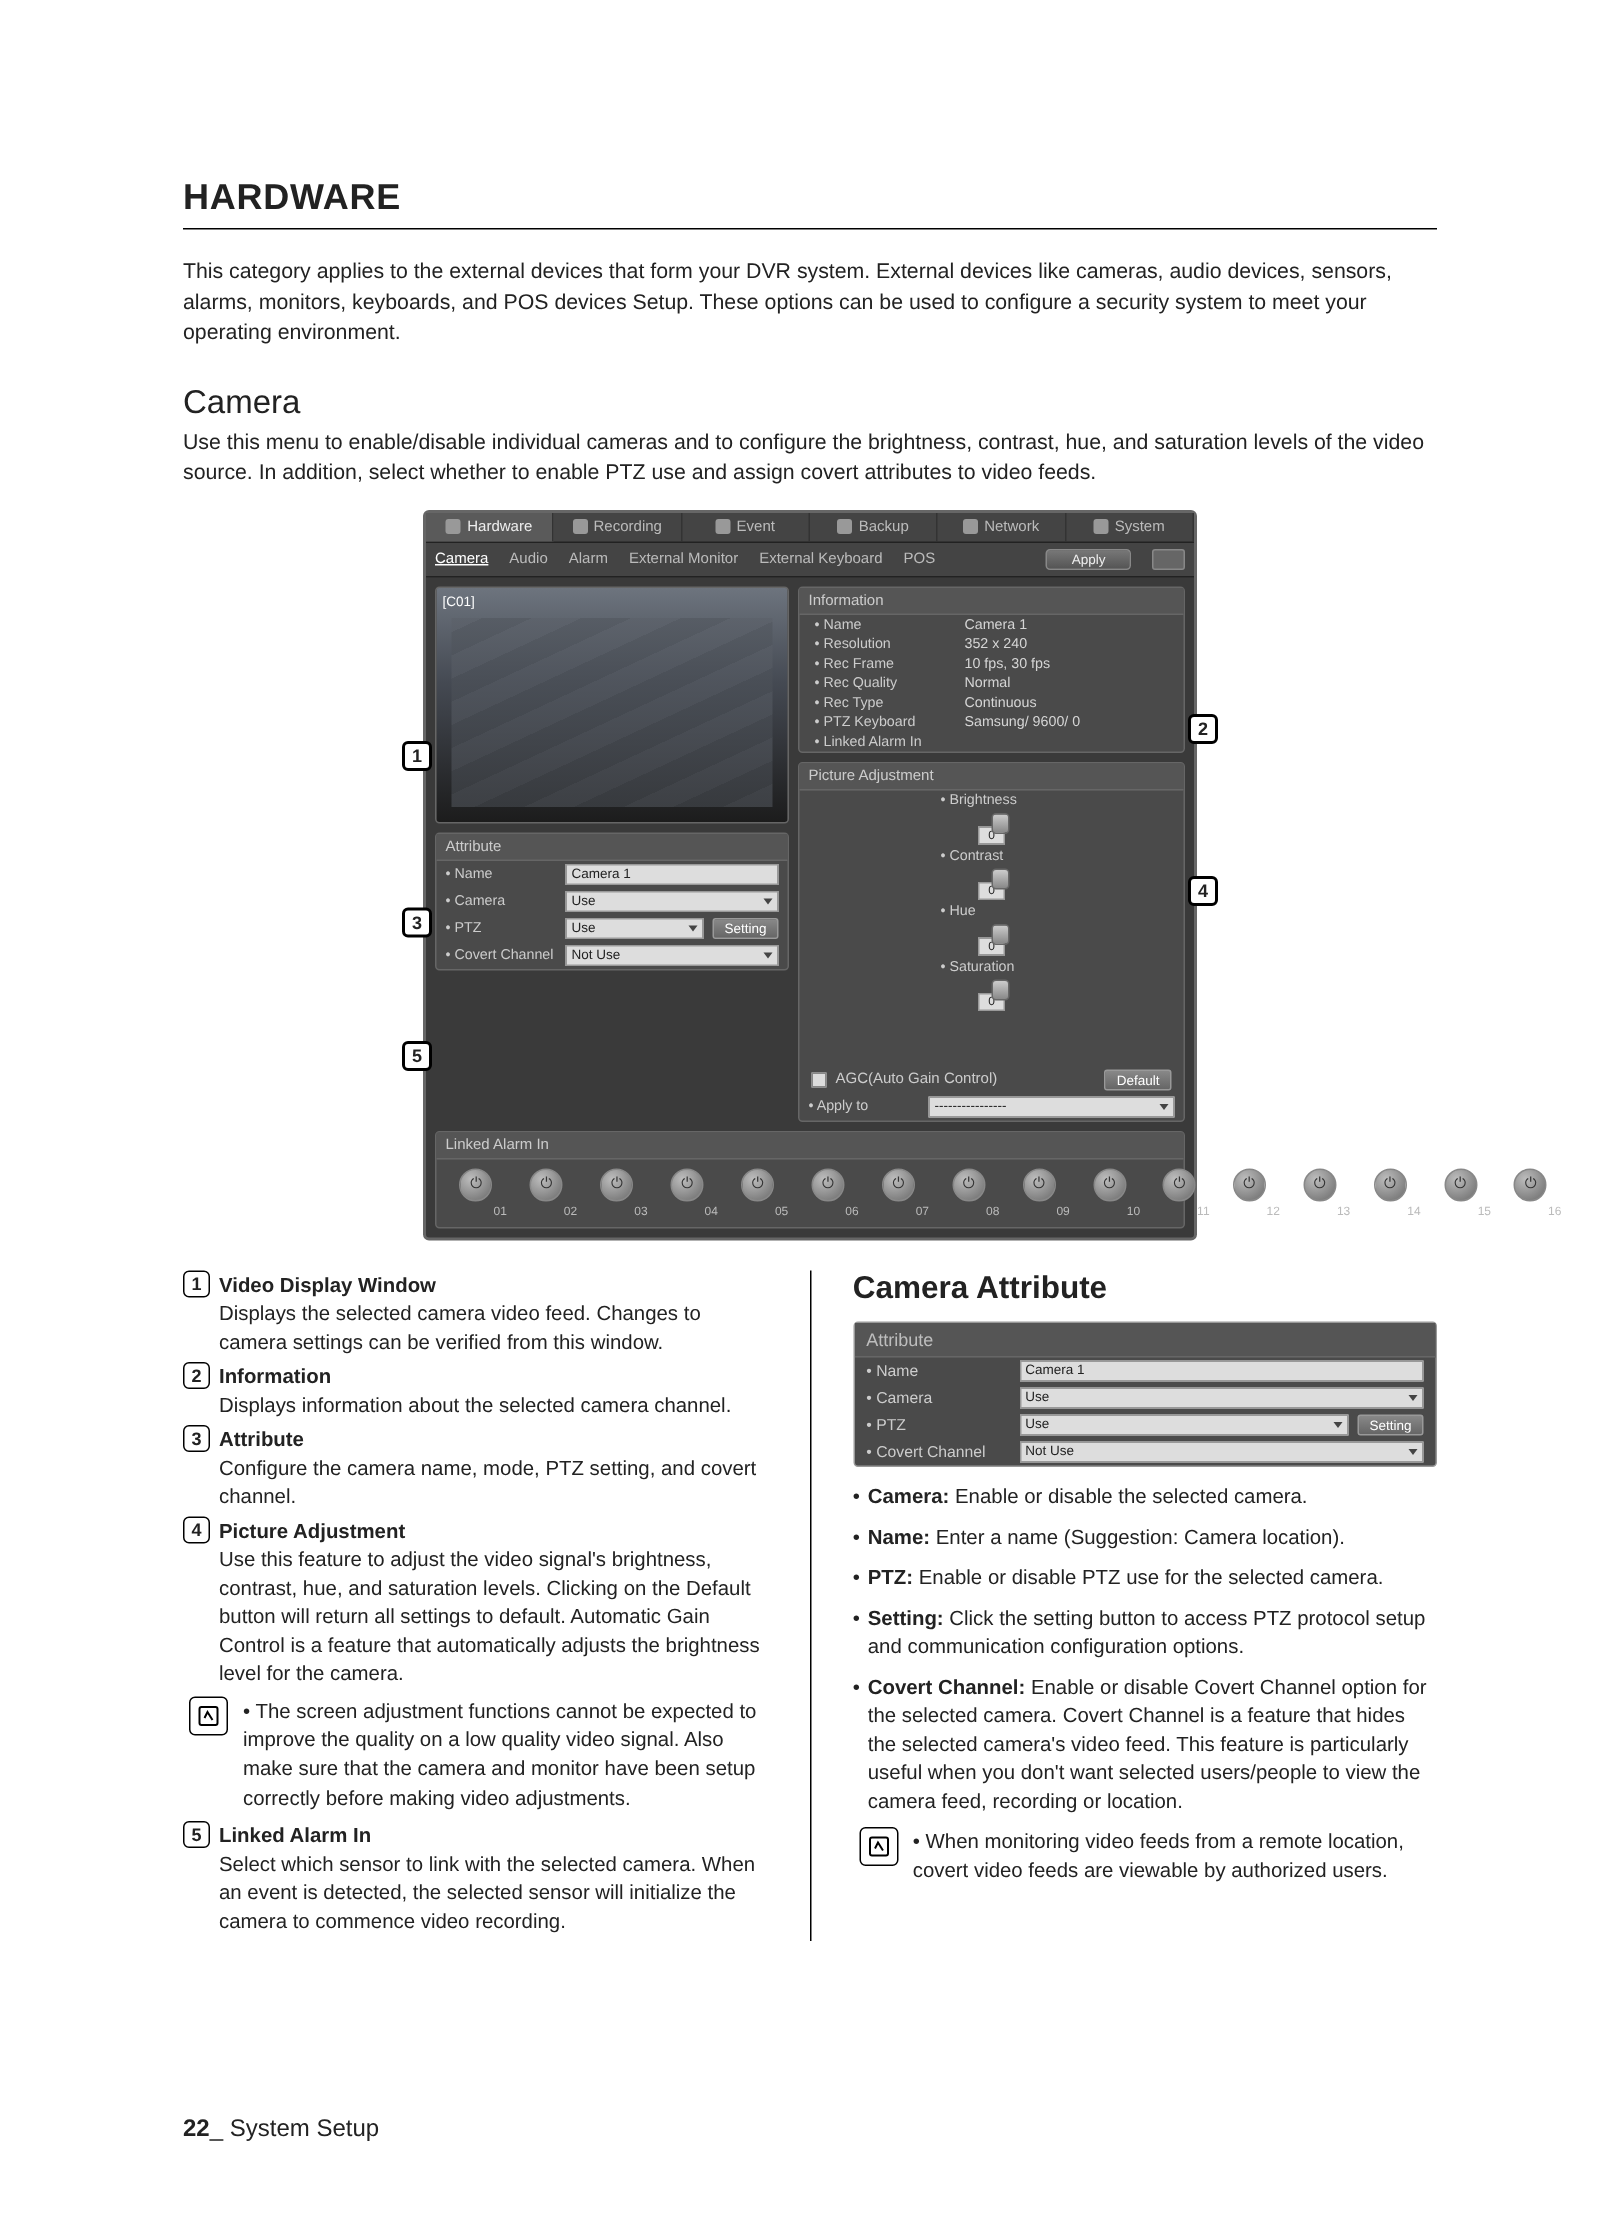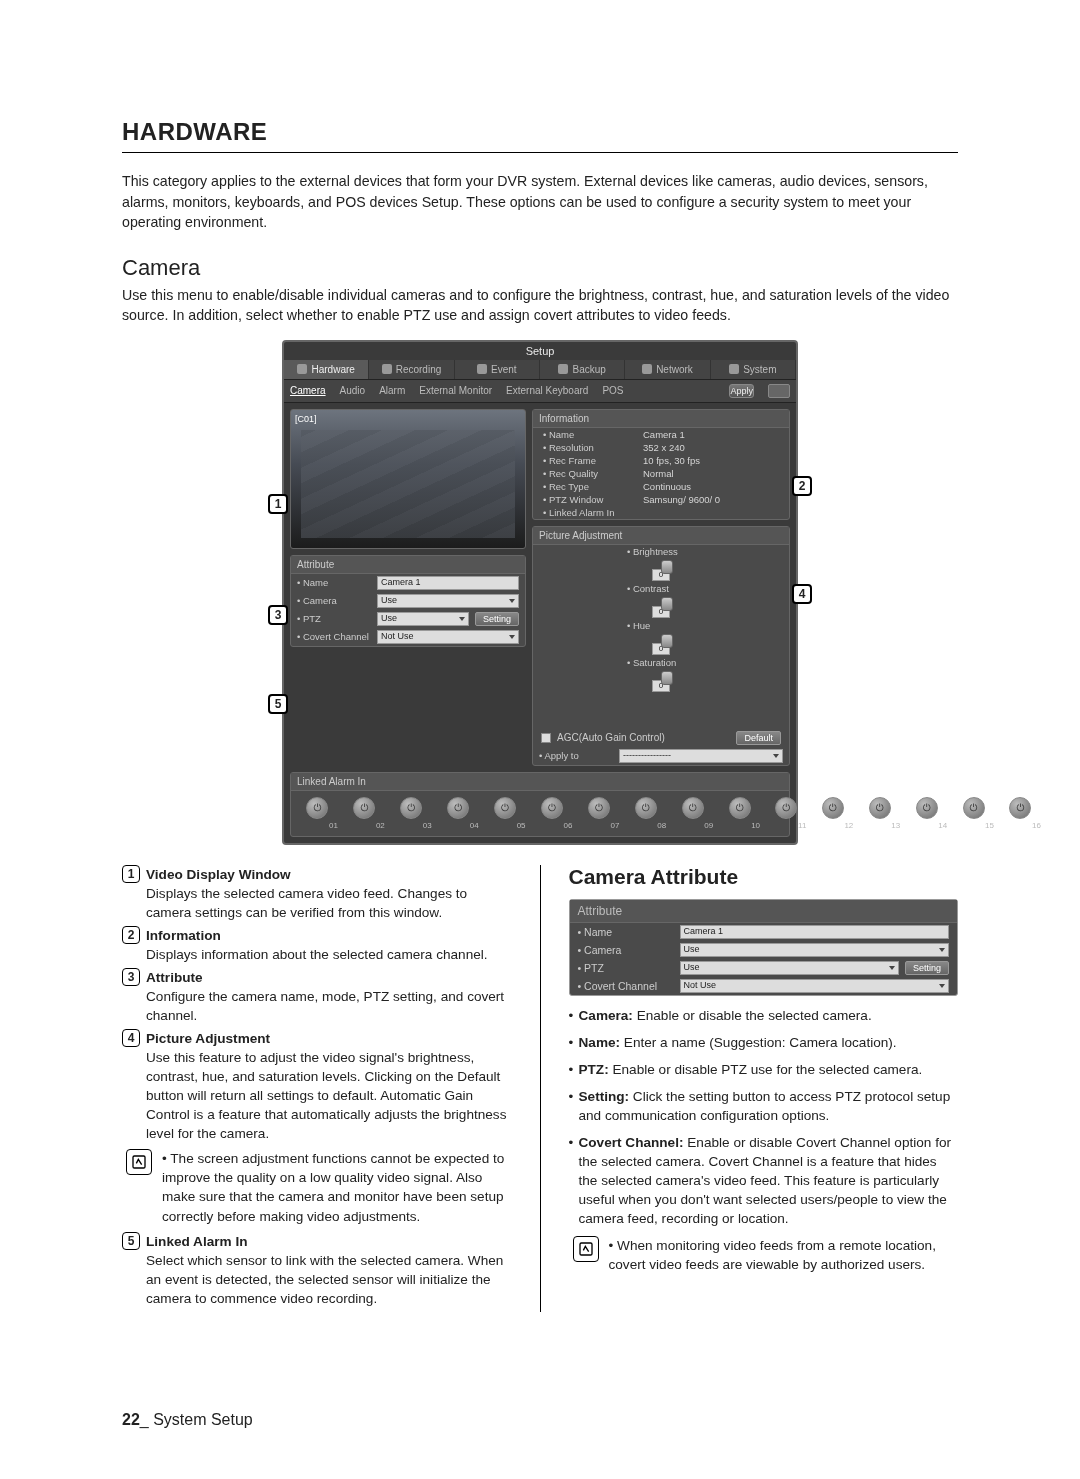--- a/index.html
+++ b/index.html
@@ -88,21 +88,21 @@
   }
   .sub-tabs span { font-size: 10px; color: #bbb; }
   .sub-tabs span.active { color: #fff; text-decoration: underline; }
   .sub-tabs .spacer { flex: 1; }
   .mini-btn {
     background: linear-gradient(#777,#555);
     border: 1px solid #888;
     border-radius: 3px;
     font-size: 9px;
     color: #eee;
-    padding: 1px 0;
+    padding: 1px 16px;
   }
   .exit-ico { width: 22px; height: 14px; background:#666; border:1px solid #888; border-radius:2px; }
 
   .body-grid {
     display: flex;
     gap: 6px;
     padding: 6px;
   }
   .left-col { width: 236px; display:flex; flex-direction:column; gap:6px; }
   .right-col { flex: 1; display:flex; flex-direction:column; gap:6px; }
@@ -113,21 +113,21 @@
     border-radius: 3px;
   }
   .panel-h {
     font-size: 10px;
     color: #ccc;
     padding: 3px 6px;
     border-bottom: 1px solid #666;
     background: #555;
   }
   .video-box {
-    height: 140px;
+    height: 158px;
     background: linear-gradient(180deg,#6d747e 0%, #454a53 40%, #1c1c1c 100%);
     position: relative;
     border:1px solid #666; border-radius:3px;
   }
   .video-label { position:absolute; top:4px; left:4px; font-size:9px; color:#fff; }
   .video-interior {
     position:absolute; inset:20px 10px 10px 10px;
     background: repeating-linear-gradient(-25deg,#5a5f67 0 14px,#4e535a 14px 28px);
     opacity:.5;
   }
@@ -254,21 +254,20 @@
 
 <h1 class="page-title">HARDWARE</h1>
 <p class="intro">This category applies to the external devices that form your DVR system. External devices like cameras, audio devices, sensors, alarms, monitors, keyboards, and POS devices Setup. These options can be used to configure a security system to meet your operating environment.</p>
 
 <h2 class="sub-h">Camera</h2>
 <p class="sub-desc">Use this menu to enable/disable individual cameras and to configure the brightness, contrast, hue, and saturation levels of the video source. In addition, select whether to enable PTZ use and assign covert attributes to video feeds.</p>
 
 <div class="setup-wrap">
 
   <div class="setup-window">
-    <div class="setup-title">Setup</div>
 
     <div class="main-tabs">
       <div class="tab active">
           <span class="tab-ico"></span>
           <span>Hardware</span>
         </div>
       <div class="tab">
           <span class="tab-ico"></span>
           <span>Recording</span>
         </div>
@@ -349,21 +348,21 @@
               </div>
               <div class="info-row">
                 <span class="k">Rec Quality</span>
                 <span class="v">Normal</span>
               </div>
               <div class="info-row">
                 <span class="k">Rec Type</span>
                 <span class="v">Continuous</span>
               </div>
               <div class="info-row">
-                <span class="k">PTZ Window</span>
+                <span class="k">PTZ Keyboard</span>
                 <span class="v">Samsung/ 9600/ 0</span>
               </div>
               <div class="info-row">
                 <span class="k">Linked Alarm In</span>
                 <span class="v"></span>
               </div>
             </div>
         </div>
 
         <div class="panel">

